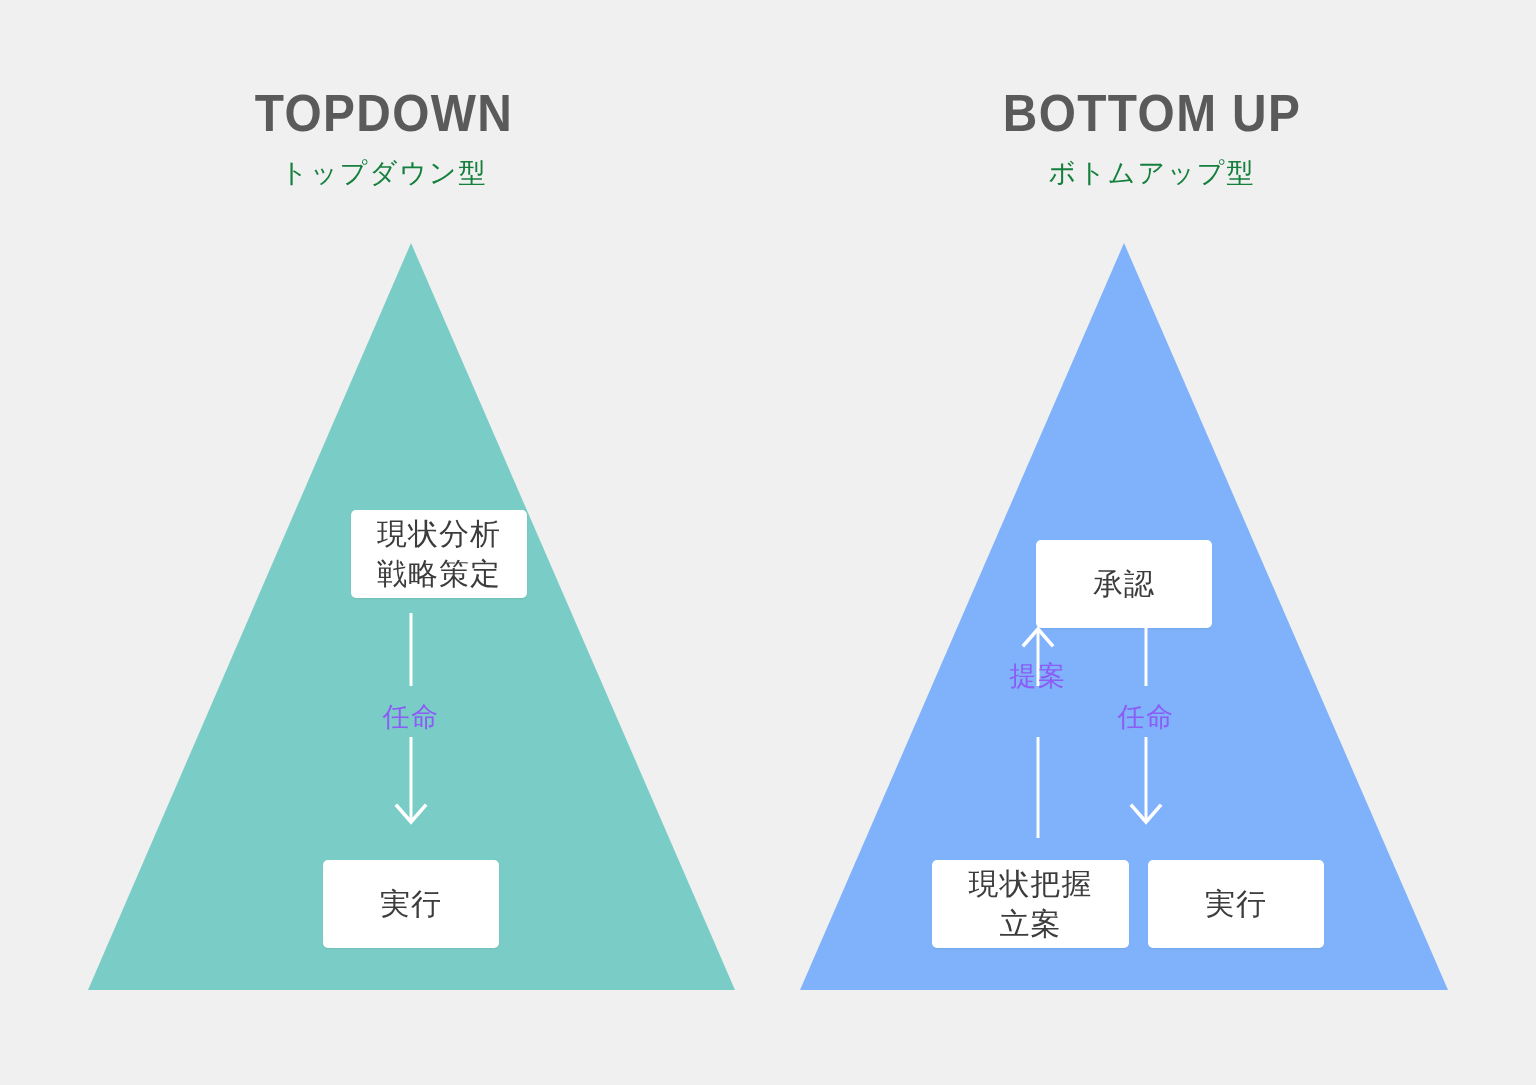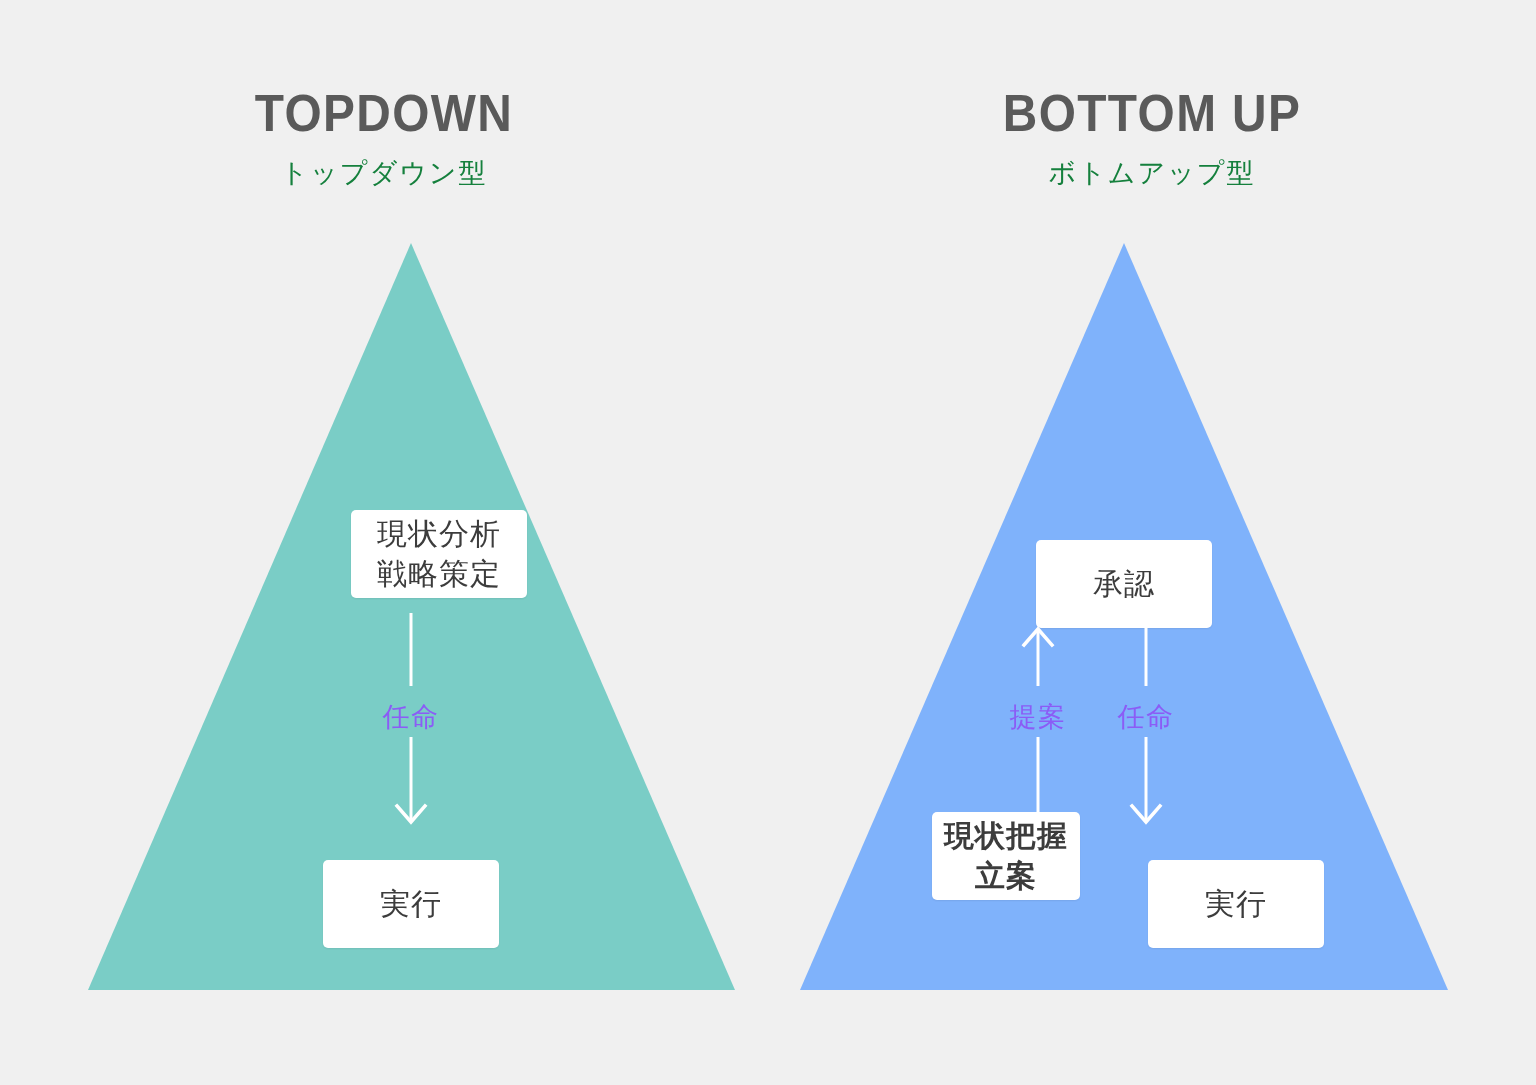--- a/index.html
+++ b/index.html
@@ -82,21 +82,21 @@
     box-shadow: 0 1px 2px rgba(0,0,0,0.07);
     white-space: pre-line;
   }
 
   
   #box-analysis { left: 323px; top: 510px; width: 176px; height: 88px; margin-left: 28px; }
   #box-execute-left { left: 323px; top: 860px; width: 176px; height: 88px; }
 
   
   #box-approval { left: 268px; top: 510px; width: 176px; height: 88px; margin-top: 30px; }
-  #box-grasp { left: 164px; top: 812px; width: 148px; height: 88px; font-weight: bold; }
+  #box-grasp { left: 164px; top: 860px; width: 197px; height: 88px; }
   #box-execute-right { left: 380px; top: 860px; width: 176px; height: 88px; }
 
   
   .arrow-svg {
     position: absolute;
     pointer-events: none;
   }
   .arrow-line {
     stroke: #ffffff;
     stroke-width: 3;
@@ -118,21 +118,21 @@
     text-align: center;
     white-space: nowrap;
   }
 
   
   #arrow-appoint-left-svg { left: 393px; top: 613px; width: 36px; height: 225px; }
   #arrow-appoint-left-label { left: 341px; top: 704px; width: 140px; }
 
   
   #arrow-propose-svg { left: 252px; top: 613px; width: 36px; height: 225px; }
-  #arrow-propose-label { left: 200px; top: 704px; width: 140px; }
+  #arrow-propose-label { left: 200px; top: 663px; width: 140px; }
   #arrow-appoint-right-svg { left: 360px; top: 613px; width: 36px; height: 225px; }
   #arrow-appoint-right-label { left: 308px; top: 704px; width: 140px; }
 </style>
 </head>
 <body style="background: rgb(240, 240, 240);">
 
 <div class="canvas">
 
   <div class="panel" id="panel-topdown">
 

